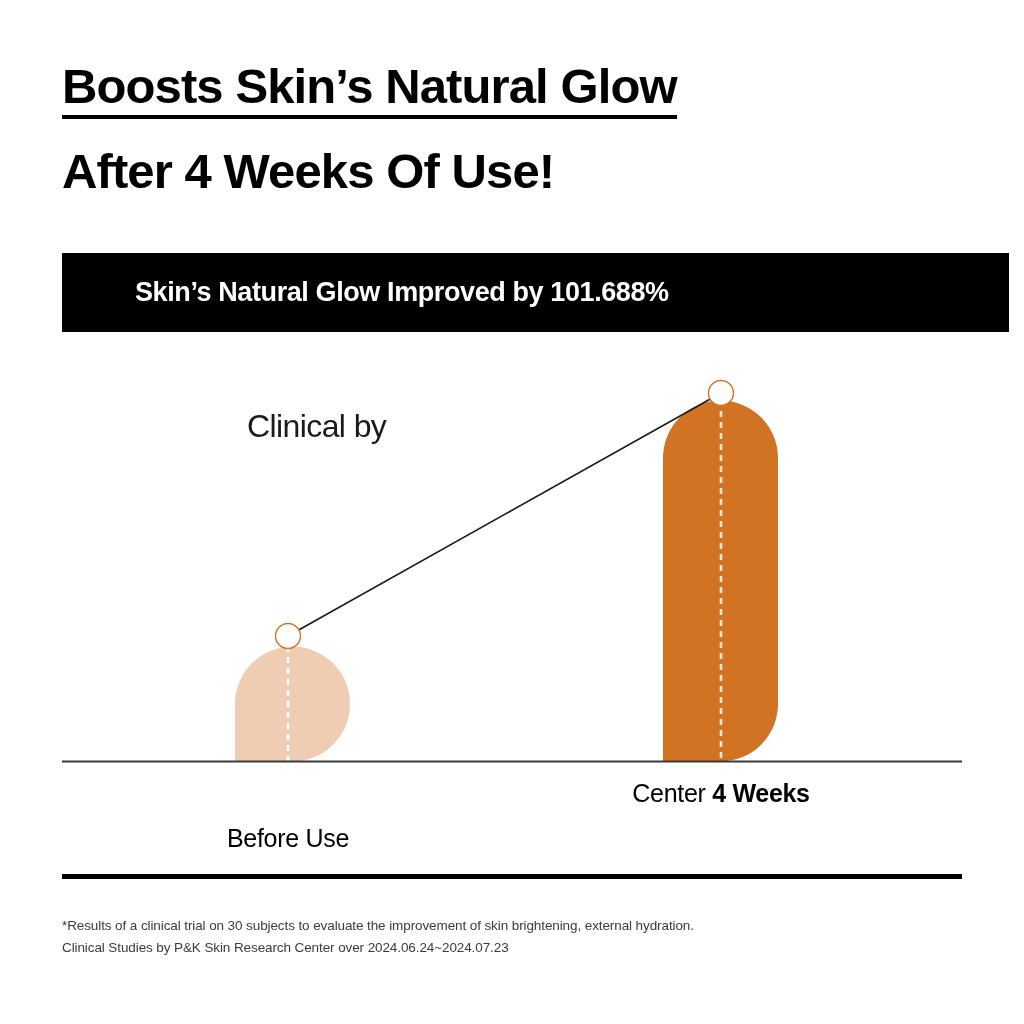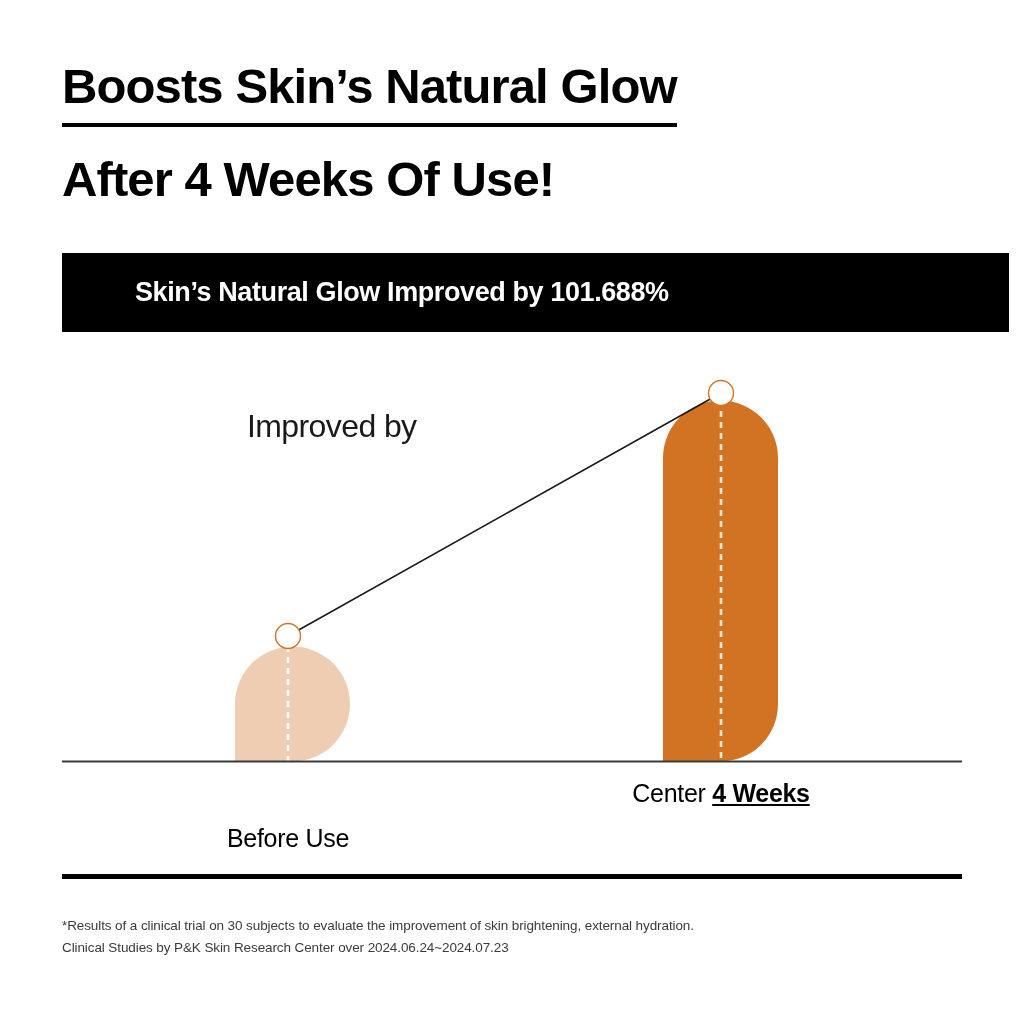--- a/index.html
+++ b/index.html
@@ -28,21 +28,21 @@
     font-size: 49px;
     font-weight: bold;
     color: #000000;
     letter-spacing: -0.9px;
     line-height: 1.16;
     white-space: nowrap;
   }
   #headline-line-1 {
     display: inline-block;
     border-bottom: 4px solid #000000;
-    padding-bottom: 8px;
+    padding-bottom: 0;
   }
   #headline-line-2 {
     margin-top: 24px;
   }
 
   
   #banner {
     position: absolute;
     left: 62px;
     top: 253px;
@@ -107,21 +107,21 @@
   }
   #axis-label-before {
     left: 168px;
     width: 240px;
     margin-top: 45px;
   }
   #axis-label-after {
     left: 601px;
     width: 240px;
   }
-  .axis-label b { font-weight: bold; text-decoration: underline; }
+  .axis-label b { font-weight: bold; }
   .axis-label .reg { font-weight: normal; }
 
   
   #footer-divider {
     position: absolute;
     left: 62px;
     top: 874px;
     width: 900px;
     height: 5px;
     background: #000000;
@@ -201,21 +201,21 @@
       </g>
 
       <line x1="288" y1="636" x2="721" y2="393" stroke="#1a1a1a" stroke-width="1.6"></line>
 
       <circle cx="288" cy="636" r="12.5" fill="#FFFFFF" stroke="#D27324" stroke-width="1.4"></circle>
       <circle cx="721" cy="393" r="12.5" fill="#FFFFFF" stroke="#D27324" stroke-width="1.4"></circle>
 
       <line x1="62" y1="761.5" x2="962" y2="761.5" stroke="#3a3a3a" stroke-width="2"></line>
     </svg>
 
-    <div class="callout-label">Improved by</div>
+    <div class="callout-label">Clinical by</div>
 
     <div class="axis-label" id="axis-label-before">Before Use</div>
     <div class="axis-label" id="axis-label-after">
       <span class="reg">Center </span><b>4 Weeks</b>
     </div>
   </div>
 
   <div id="footer-divider"></div>
   <div id="footnote">
     <div class="footnote-line">*Results of a clinical trial on 30 subjects to evaluate the improvement of skin brightening, external hydration.</div>

